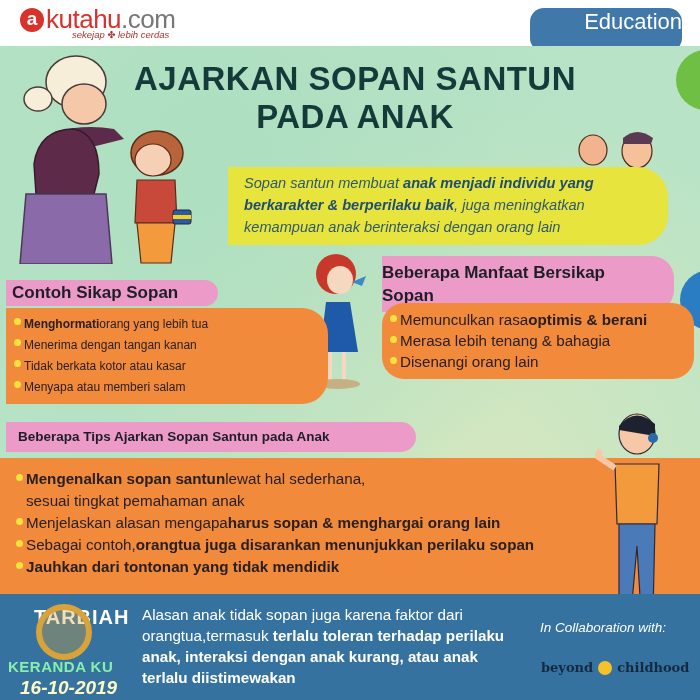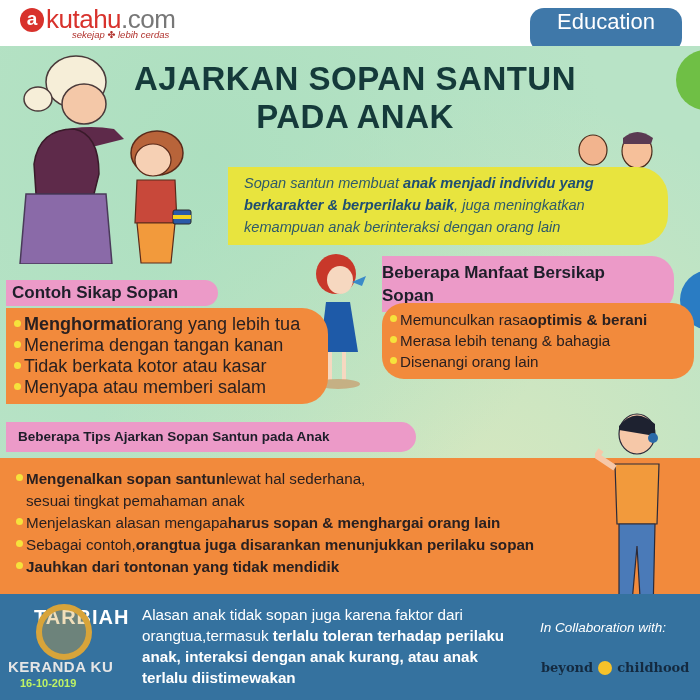--- a/index.html
+++ b/index.html
@@ -5,62 +5,62 @@
   * { box-sizing: border-box; margin: 0; padding: 0; }
   html, body { width: 700px; height: 700px; overflow: hidden; }
   body { font-family: "Liberation Sans", "DejaVu Sans", sans-serif; background: #ffffff; position: relative; }
 
   .header { position: absolute; left: 0; top: 0; width: 700px; height: 46px; background: #ffffff; }
   .logo { position: absolute; left: 20px; top: 6px; height: 36px; }
   .logo-a { position: absolute; left: 0; top: 2px; width: 24px; height: 24px; border-radius: 50%; background: #d8322c; color: #fff; font-size: 19px; font-weight: bold; line-height: 22px; text-align: center; }
   .logo-text { position: absolute; left: 26px; top: -2px; font-size: 26px; color: #d8322c; letter-spacing: -0.5px; white-space: nowrap; }
   .logo-text .dot { color: #777; text-align: center; }
   .logo-tag { position: absolute; left: 52px; top: 23px; font-size: 9.5px; font-style: italic; color: #b0312c; white-space: nowrap; }
-  .badge { position: absolute; left: 530px; top: 8px; width: 152px; height: 44px; border-radius: 14px; background: #3f78a9; color: #fff; font-size: 22px; text-align: center; line-height: 27px; }
+  .badge { position: absolute; left: 530px; top: 8px; width: 152px; height: 44px; border-radius: 14px; background: #3f78a9; color: #fff; font-size: 22px; text-align: right; line-height: 27px; }
 
   .main { position: absolute; left: 0; top: 46px; width: 700px; height: 548px; background: #b8e3c6;
     background-image: radial-gradient(circle at 30% 20%, rgba(170,222,190,.8), transparent 60%), radial-gradient(circle at 70% 80%, rgba(220,232,190,.8), transparent 60%);
   }
   .corner-green { position: absolute; left: 676px; top: 4px; width: 60px; height: 60px; border-radius: 50%; background: #6fbf45; }
   .corner-blue { position: absolute; left: 680px; top: 224px; width: 60px; height: 60px; border-radius: 50%; background: #2a7cc3; }
   .corner-yellow { position: absolute; left: 682px; top: 484px; width: 60px; height: 70px; border-radius: 50%; background: #f4d21e; }
 
   .title { position: absolute; left: 120px; top: 14px; width: 470px; text-align: center; font-size: 33px; font-weight: bold; color: #153a3a; line-height: 38px; letter-spacing: 0.5px; }
 
   .intro { position: absolute; left: 228px; top: 121px; width: 440px; height: 78px; background: #e8e43e; border-radius: 0 30px 30px 0; padding: 5px 10px 0 16px; font-size: 14.6px; line-height: 22px; color: #2e5a6a; font-style: italic; }
   .intro b { color: #1e4e72; }
 
   .pill { position: absolute; background: #ec9ac8; border-radius: 0 22px 22px 0; color: #1e1e2a; font-weight: bold; }
   .pill-contoh { left: 6px; top: 234px; width: 212px; height: 26px; font-size: 17px; line-height: 26px; padding-left: 6px; }
   .pill-manfaat { left: 382px; top: 210px; width: 292px; height: 56px; font-size: 17px; line-height: 23px; padding: 5px 0 0 0; }
   .pill-tips { left: 6px; top: 376px; width: 410px; height: 30px; font-size: 13.5px; line-height: 30px; padding-left: 12px; }
 
   .orange { position: absolute; background: #f28a3c; color: #2a2020; }
-  .list-contoh { left: 6px; top: 262px; width: 322px; height: 96px; border-radius: 0 26px 26px 0; padding: 6px 0 0 8px; font-size: 18px; line-height: 21px; }
+  .list-contoh { left: 6px; top: 262px; width: 322px; height: 96px; border-radius: 0 26px 26px 0; padding: 6px 0 0 8px; font-size: 12px; line-height: 21px; }
   .list-manfaat { left: 382px; top: 257px; width: 312px; height: 76px; border-radius: 22px; padding: 6px 0 0 8px; font-size: 15.2px; line-height: 21px; }
   .list-tips { left: 0; top: 412px; width: 700px; height: 136px; padding: 10px 0 0 16px; font-size: 15.2px; line-height: 22px; }
 
   .bul { display: flex; align-items: baseline; white-space: nowrap; }
   .bul .dot { display: inline-block; width: 7px; height: 7px; border-radius: 50%; background: #f6e23c; margin-right: 3px; flex-shrink: 0; position: relative; top: -3px; }
   .cont { padding-left: 10px; white-space: nowrap; }
 
   
   .ill { position: absolute; }
   .grandma { left: 14px; top: 8px; width: 110px; height: 210px; }
   .girl-child { left: 125px; top: 72px; width: 80px; height: 150px; }
   .grandpa-boy { left: 565px; top: 80px; width: 105px; height: 90px; }
   .girl-blue { left: 310px; top: 206px; width: 60px; height: 140px; }
   .teen { left: 595px; top: 360px; width: 80px; height: 230px; }
 
   .footer { position: absolute; left: 0; top: 594px; width: 700px; height: 106px; background: #35729f; }
   .partner-logo { position: absolute; left: 6px; top: 6px; width: 126px; height: 96px; }
   .partner-top { position: absolute; left: 28px; top: 6px; font-size: 20px; font-weight: bold; color: #ffffff; letter-spacing: 1px; white-space: nowrap; }
   .partner-ring { position: absolute; left: 30px; top: 4px; width: 56px; height: 56px; border-radius: 50%; border: 6px solid #d8a43a; background: rgba(216,164,58,0.35); }
-  .partner-name { position: absolute; left: 2px; top: 58px; font-size: 15px; font-weight: bold; color: #e5e5e5; white-space: nowrap; letter-spacing: 0.5px; }
-  .partner-date { position: absolute; left: 14px; top: 77px; font-size: 11px; font-weight: bold; color: #bef264; white-space: nowrap; }
+  .partner-name { position: absolute; left: 2px; top: 58px; font-size: 15px; font-weight: bold; color: #86efac; white-space: nowrap; letter-spacing: 0.5px; }
+  .partner-date { position: absolute; left: 14px; top: 77px; font-size: 19px; font-style: italic; font-weight: bold; color: #fef9c3; white-space: nowrap; }
   .footer-text { position: absolute; left: 142px; top: 10px; width: 380px; font-size: 15.2px; line-height: 21px; color: #ffffff; }
   .collab { position: absolute; left: 540px; top: 26px; font-size: 13.5px; font-style: italic; color: #ffffff; white-space: nowrap; }
   .bc { position: absolute; left: 541px; top: 66px; font-family: "DejaVu Serif", serif; font-weight: bold; font-size: 13px; color: #142a40; white-space: nowrap; display: flex; align-items: center; }
   .bc-dot { display: inline-block; width: 14px; height: 14px; border-radius: 50%; background: #f6c22a; margin: 0 5px; }
 </style>
 </head>
 <body>
 
 <div class="header">
   <div class="logo">

